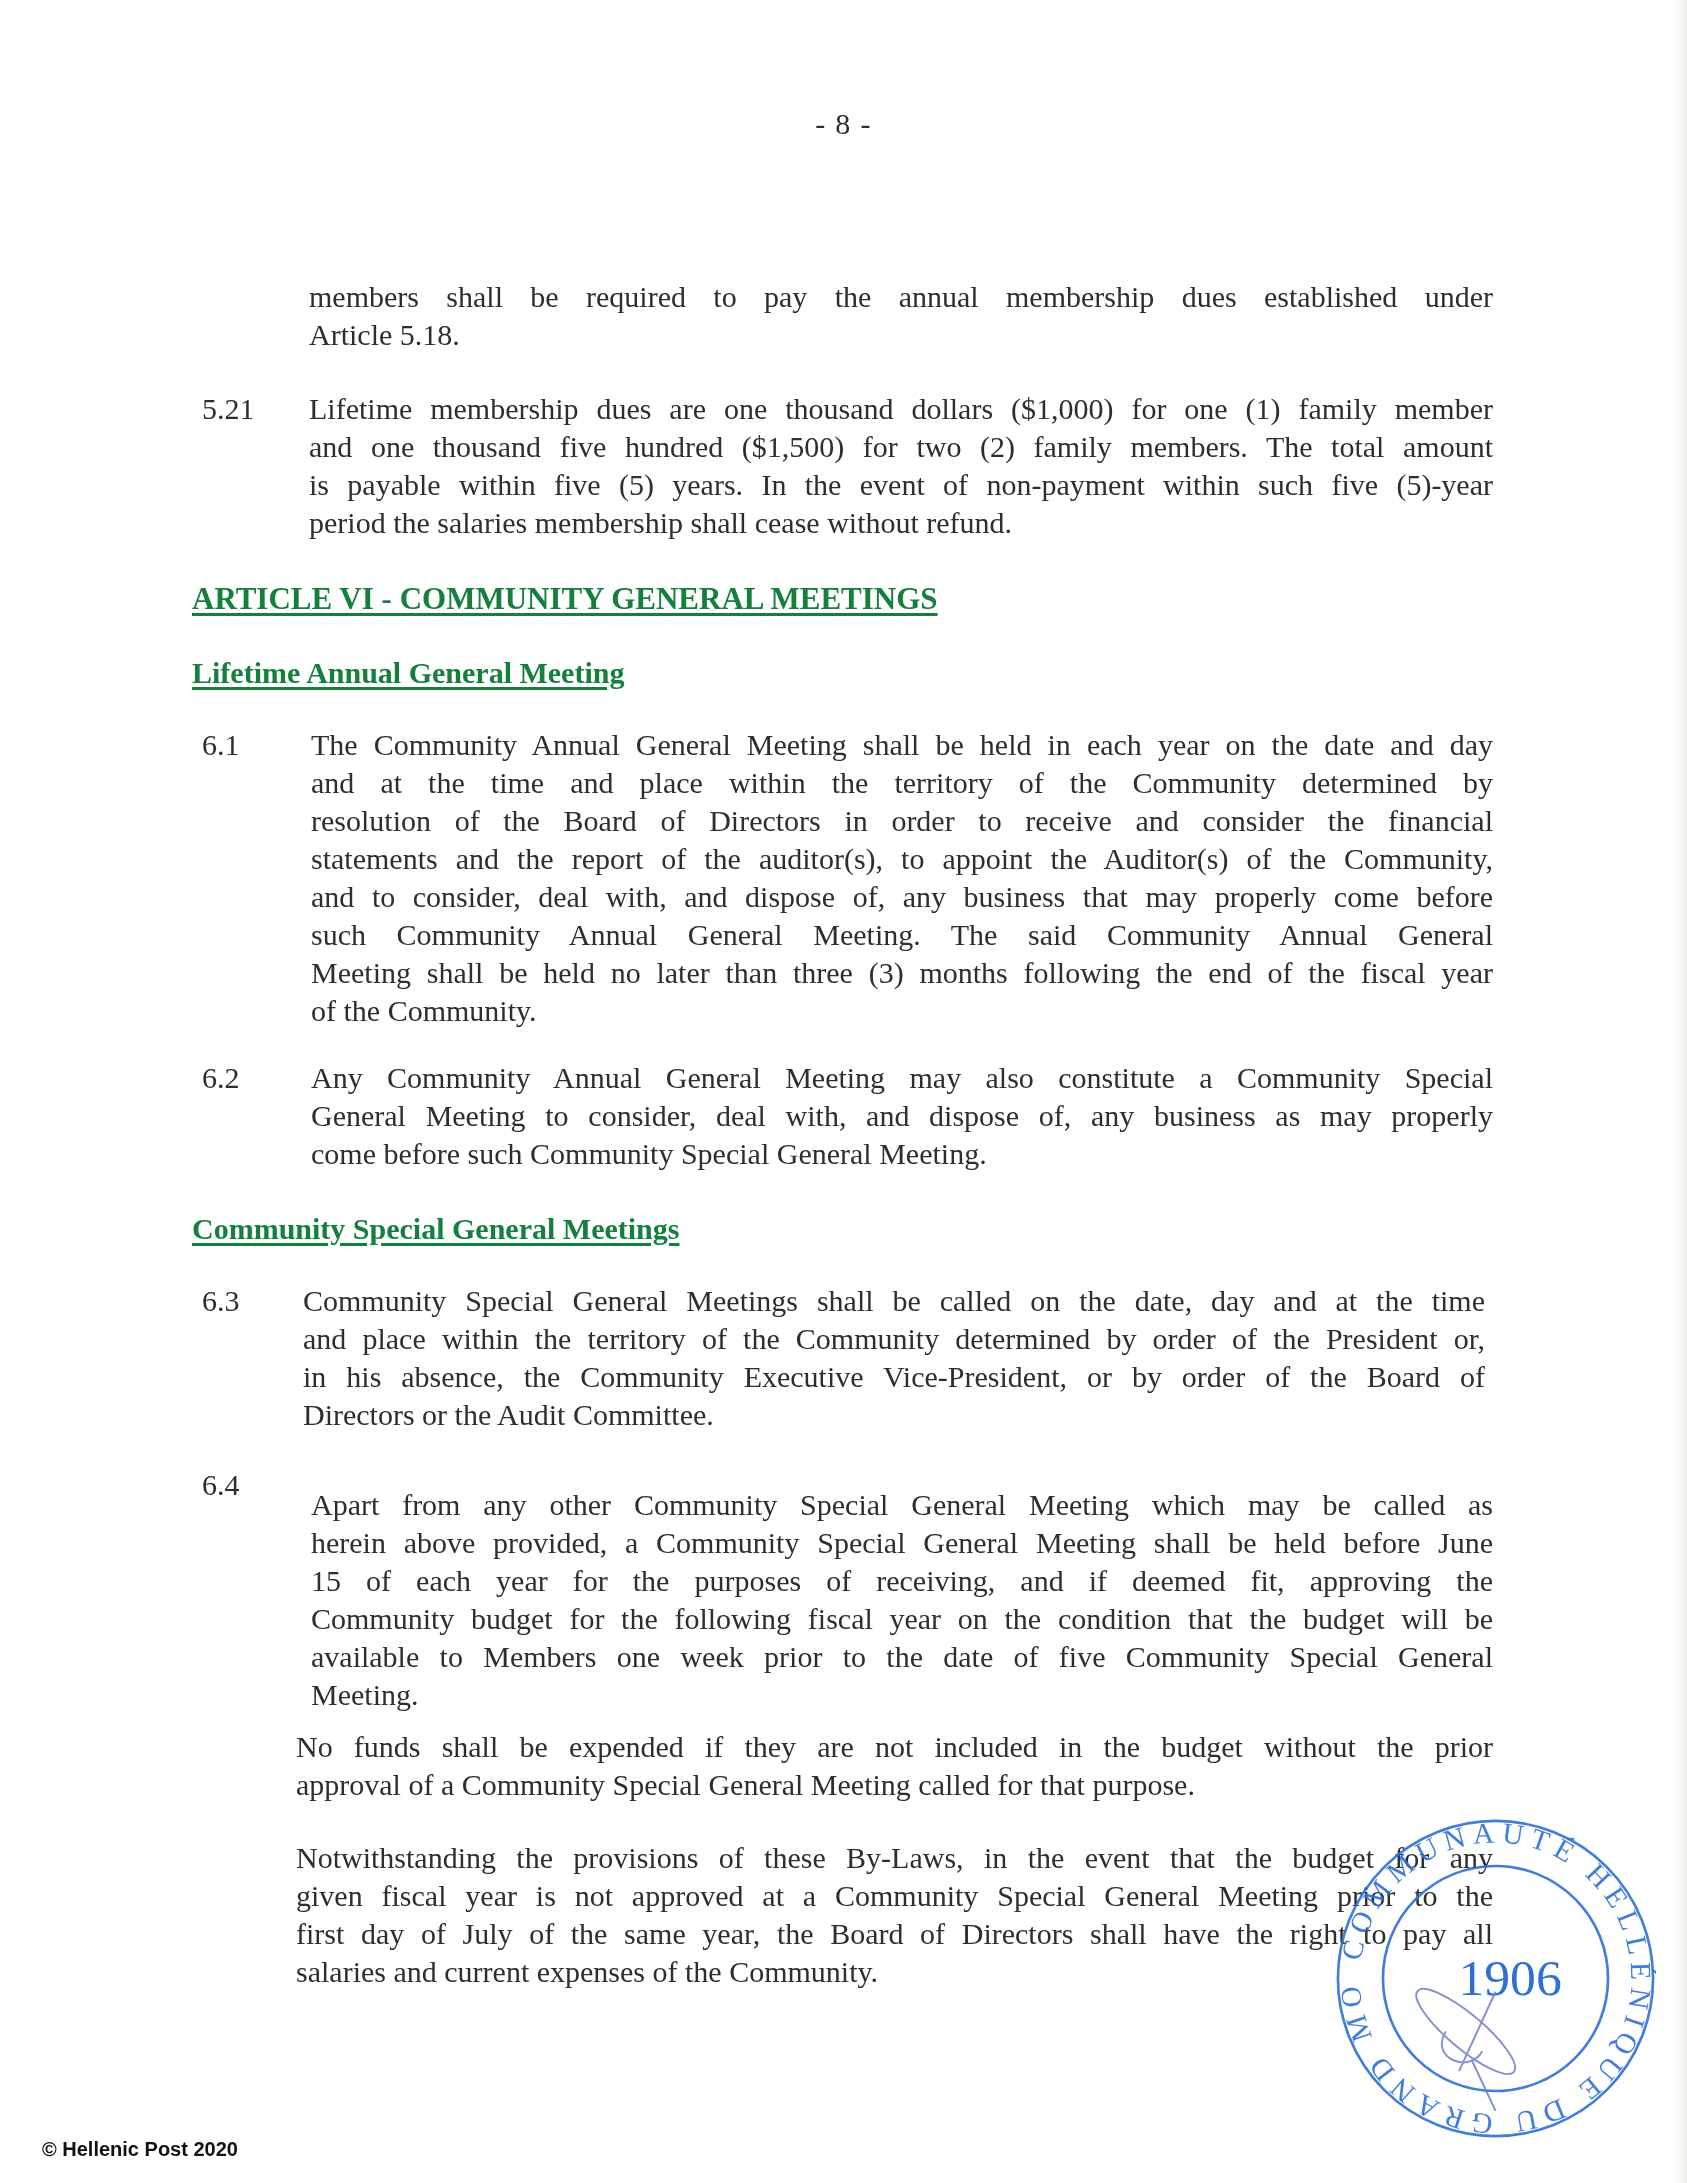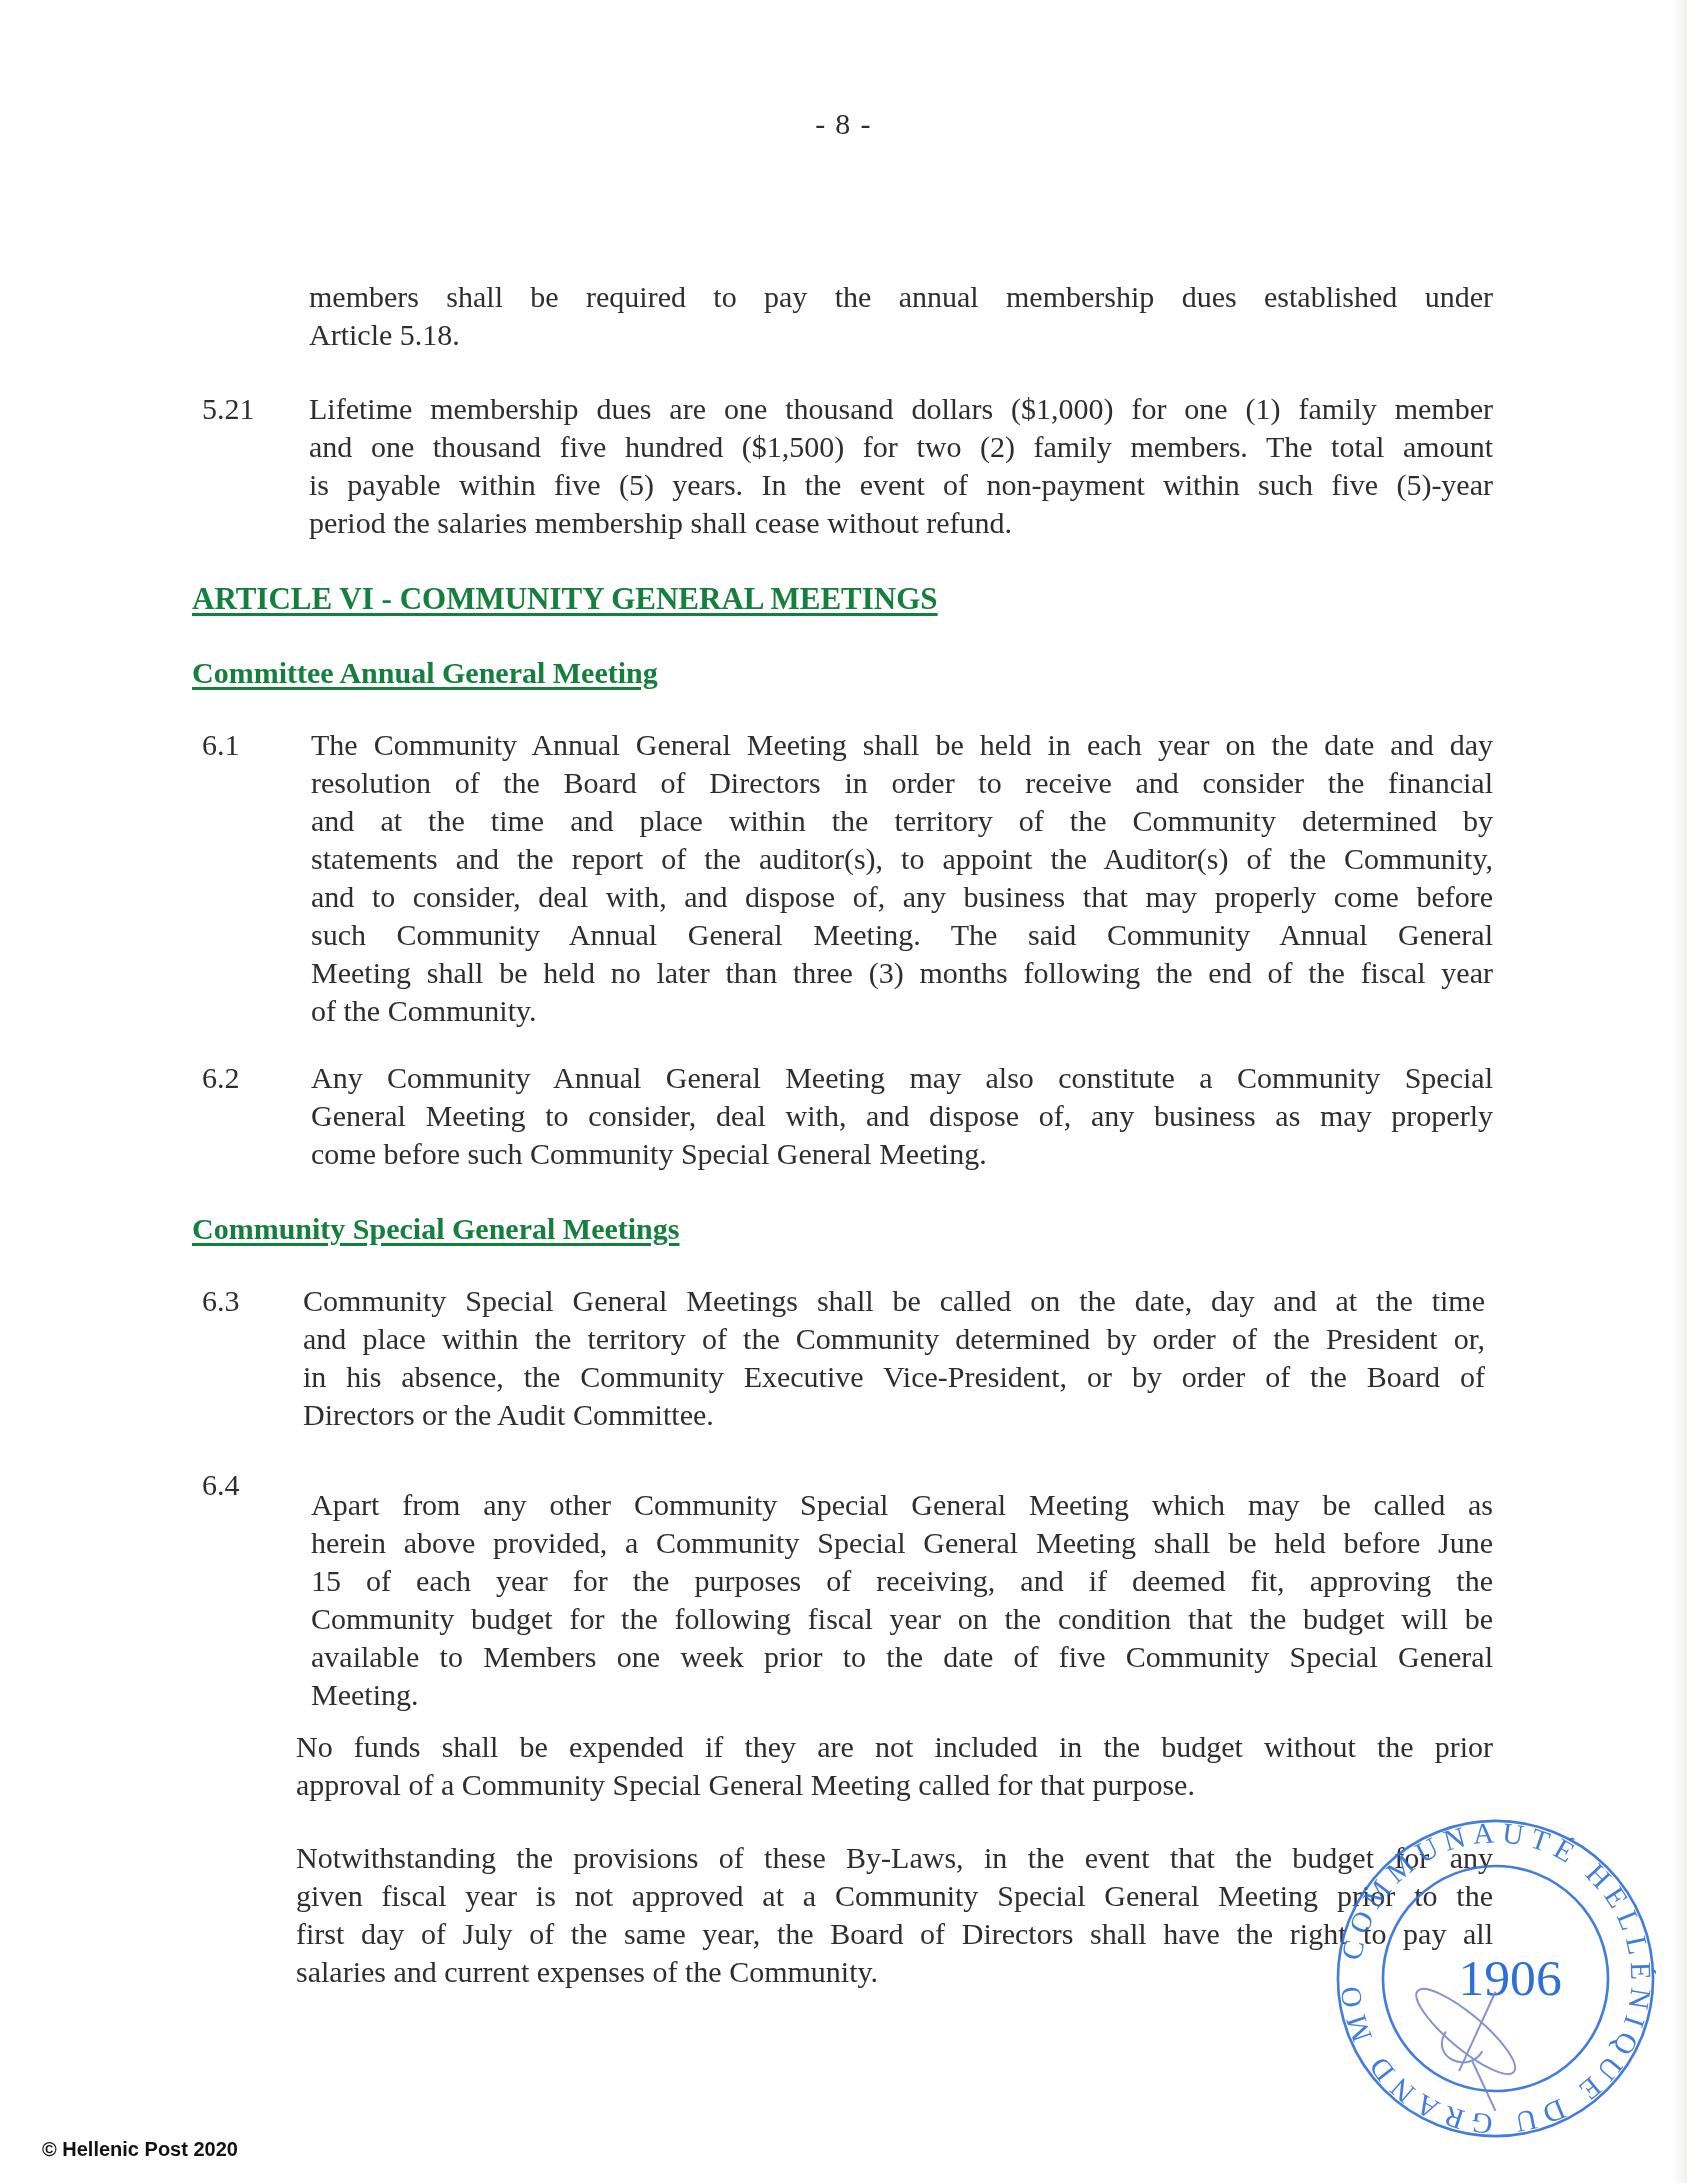--- a/index.html
+++ b/index.html
@@ -37,27 +37,27 @@
   <div class="num" style="left:202px; top:390px;">5.21</div>
   <div class="block" style="left:309px; top:390px; width:1184px;">
     <span class="line">Lifetime membership dues are one thousand dollars ($1,000) for one (1) family member</span>
     <span class="line">and one thousand five hundred ($1,500) for two (2) family members. The total amount</span>
     <span class="line">is payable within five (5) years. In the event of non-payment within such five (5)-year</span>
     <span class="line last">period the salaries membership shall cease without refund.</span>
   </div>
 
   <div class="heading" style="left:192px; top:580px; font-size:31px;">ARTICLE VI - COMMUNITY GENERAL MEETINGS</div>
 
-  <div class="heading" style="left:192px; top:654px;">Committee Annual General Meeting</div>
+  <div class="heading" style="left:192px; top:654px;">Lifetime Annual General Meeting</div>
 
   <div class="num" style="left:202px; top:726px;">6.1</div>
   <div class="block" style="left:311px; top:726px; width:1182px;">
     <span class="line">The Community Annual General Meeting shall be held in each year on the date and day</span>
+    <span class="line">and at the time and place within the territory of the Community determined by</span>
     <span class="line">resolution of the Board of Directors in order to receive and consider the financial</span>
-    <span class="line">and at the time and place within the territory of the Community determined by</span>
     <span class="line">statements and the report of the auditor(s), to appoint the Auditor(s) of the Community,</span>
     <span class="line">and to consider, deal with, and dispose of, any business that may properly come before</span>
     <span class="line">such Community Annual General Meeting. The said Community Annual General</span>
     <span class="line">Meeting shall be held no later than three (3) months following the end of the fiscal year</span>
     <span class="line last">of the Community.</span>
   </div>
 
   <div class="num" style="left:202px; top:1059px;">6.2</div>
   <div class="block" style="left:311px; top:1059px; width:1182px;">
     <span class="line">Any Community Annual General Meeting may also constitute a Community Special</span>

